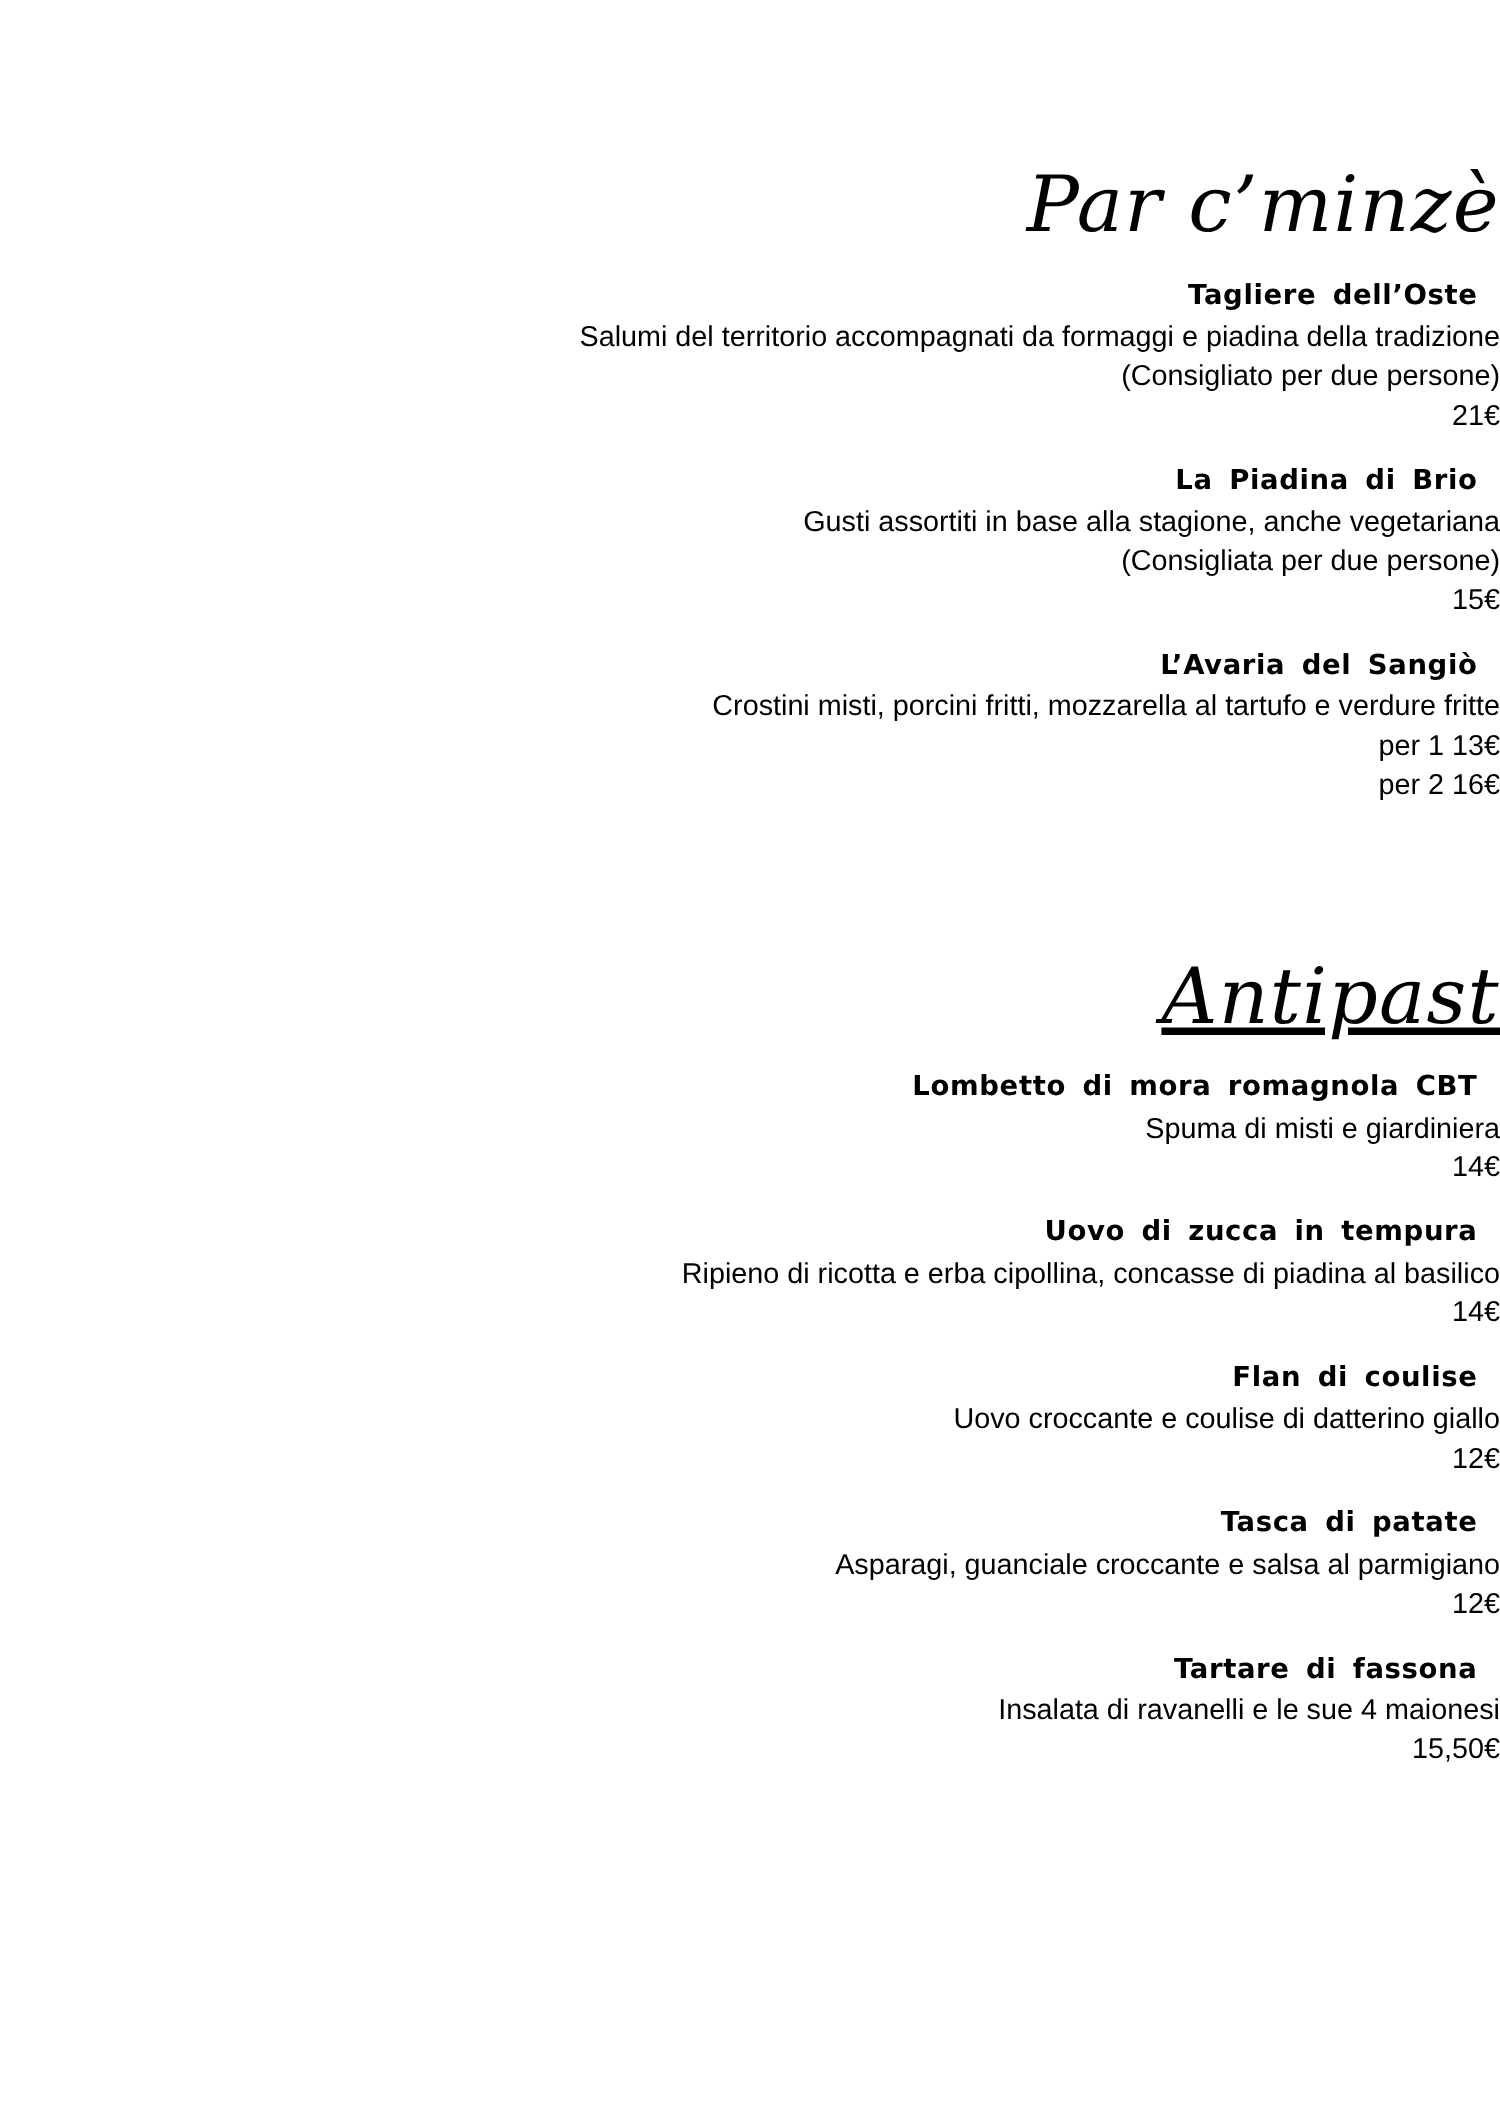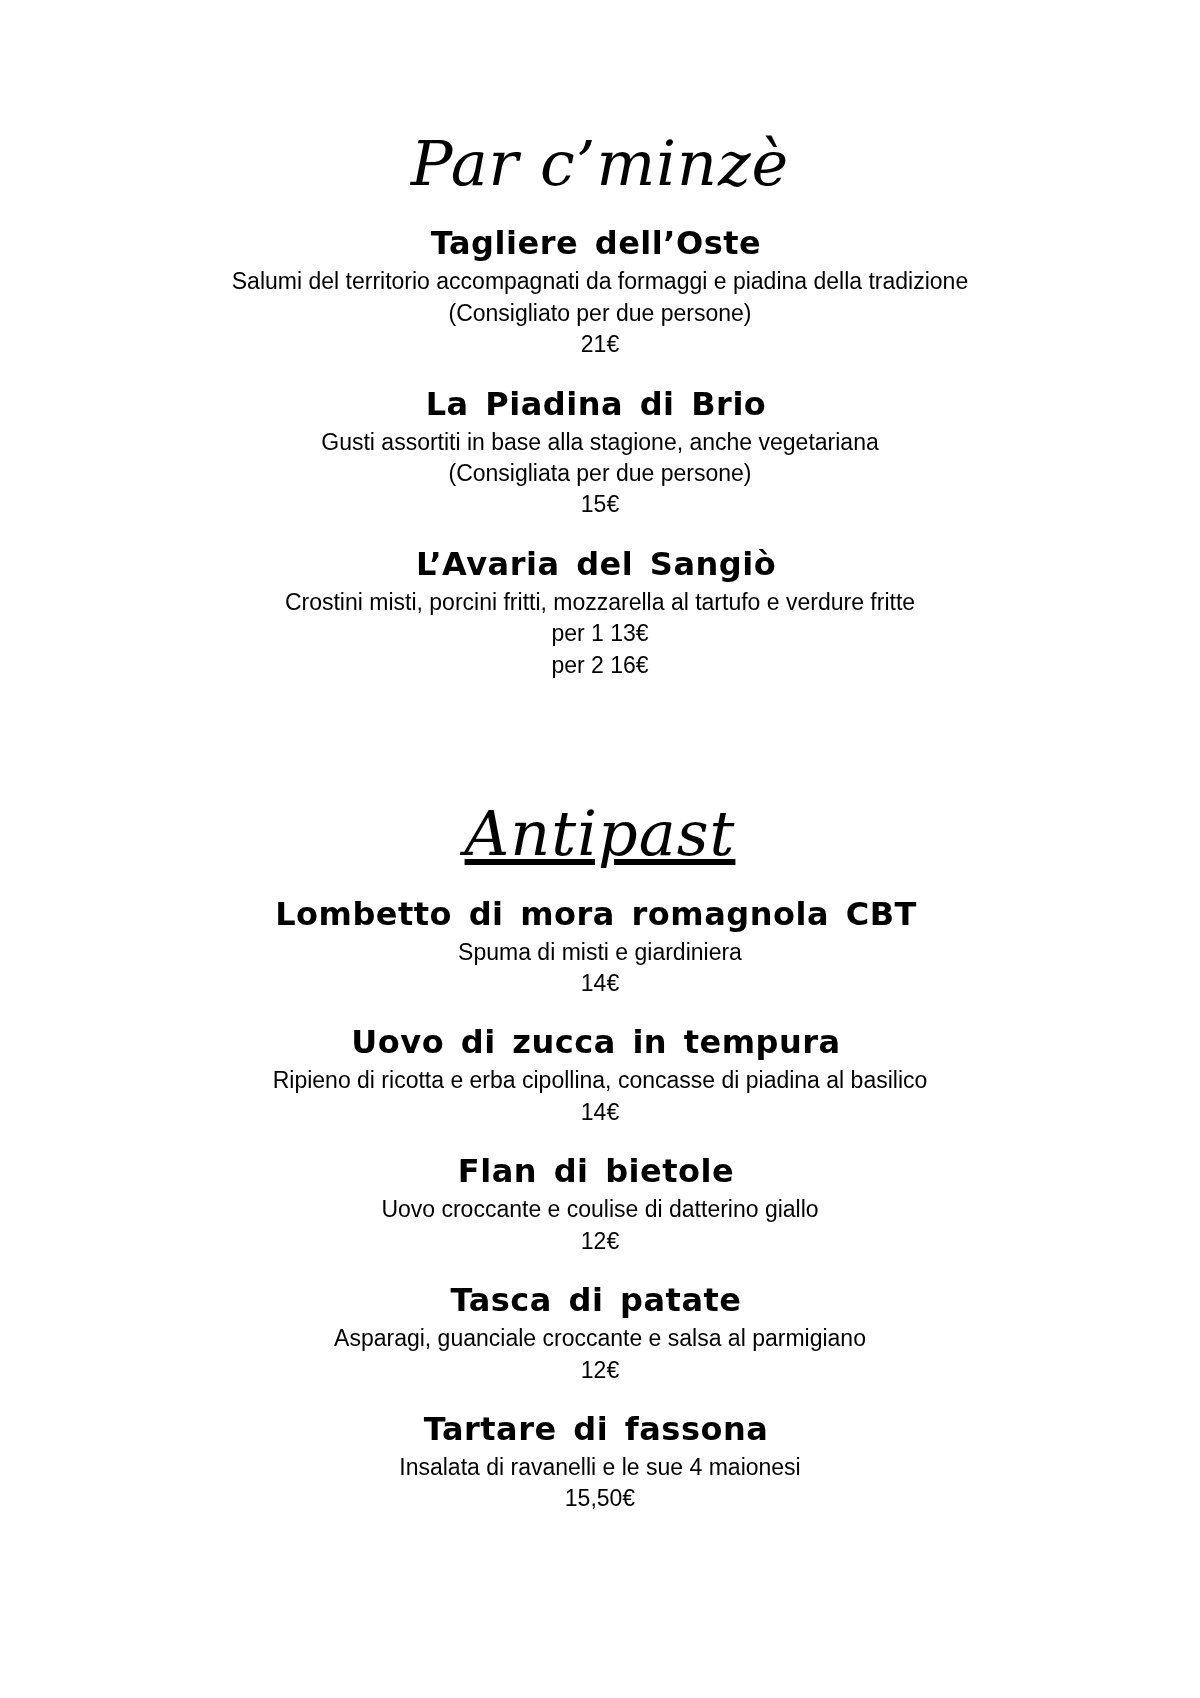--- a/index.html
+++ b/index.html
@@ -4,21 +4,21 @@
 <style>
   * { box-sizing: border-box; }
   html, body { margin: 0; padding: 0; background: #ffffff; }
 
   .page {
     width: 1200px;
     height: 1698px;
     margin: 0 auto;
     background: #ffffff;
     color: #000000;
-    text-align: center;
+    text-align: right;
     padding-top: 128px;
     overflow: hidden;
   }
 
   .section-title {
     font-family: "DejaVu Serif", serif;
     font-style: italic;
     font-weight: normal;
     font-size: 62px;
     line-height: 1.15;
@@ -29,23 +29,23 @@
   .section-antipast .section-title {
     margin-top: 118px;
     text-decoration: underline;
   }
 
   .menu-item { margin: 0 0 24px 0; }
 
   .item-name {
     font-family: "DejaVu Sans", sans-serif;
     font-weight: 700;
-    font-size: 32px;
+    font-size: 22px;
     line-height: 1.25;
-    margin: 24px 8px 4px 0;
+    margin: 24px 18px 4px 0;
     letter-spacing: 0.5px;
     word-spacing: 5px;
   }
 
   .item-line {
     font-family: "Liberation Sans", sans-serif;
     font-size: 23px;
     line-height: 1.28;
     margin: 2px 0;
   }
@@ -89,21 +89,21 @@
       <p class="item-line">14€</p>
     </article>
 
     <article class="menu-item">
       <h2 class="item-name">Uovo di zucca in tempura</h2>
       <p class="item-line">Ripieno di ricotta e erba cipollina, concasse di piadina al basilico</p>
       <p class="item-line">14€</p>
     </article>
 
     <article class="menu-item">
-      <h2 class="item-name">Flan di bietole</h2>
+      <h2 class="item-name">Flan di coulise</h2>
       <p class="item-line">Uovo croccante e coulise di datterino giallo</p>
       <p class="item-line">12€</p>
     </article>
 
     <article class="menu-item">
       <h2 class="item-name">Tasca di patate</h2>
       <p class="item-line">Asparagi, guanciale croccante e salsa al parmigiano</p>
       <p class="item-line">12€</p>
     </article>
 

